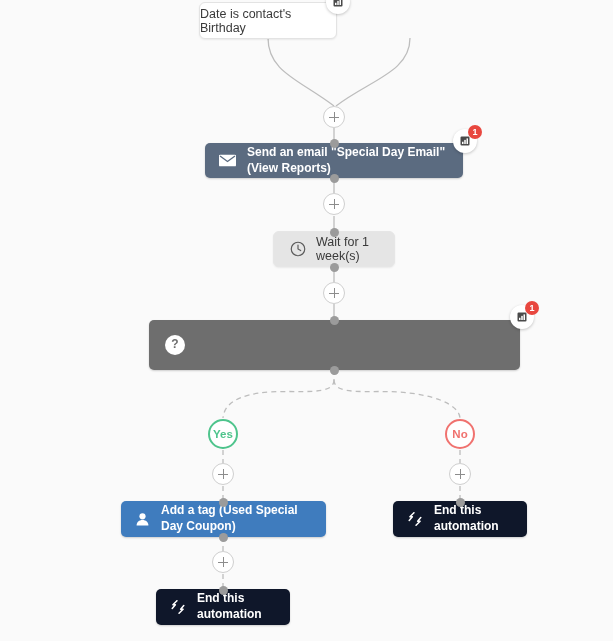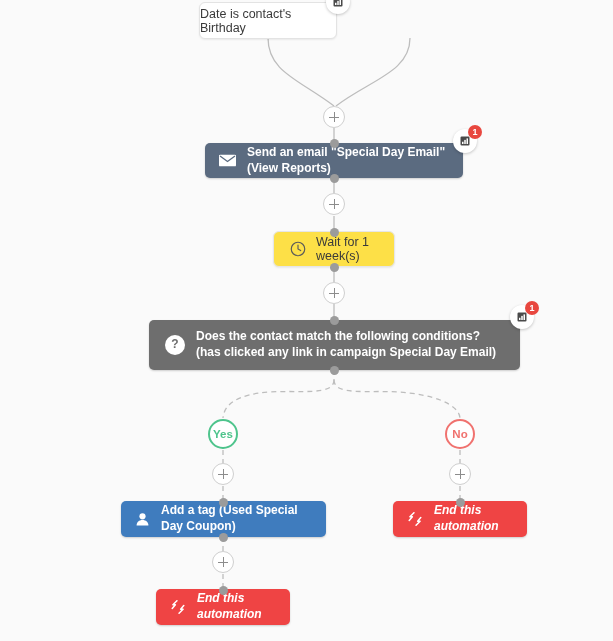--- a/index.html
+++ b/index.html
@@ -73,25 +73,25 @@
     display: inline-flex;
     align-items: center;
     justify-content: center;
     margin-right: 11px;
   }
   .bar .txt { flex: 1 1 auto; }
 
   .bar--email { background: #5b6b80; }
   .bar--cond  { background: #6e6e6e; padding: 0 16px; }
   .bar--tag   { background: #3f7cbe; }
-  .bar--end   { background: #ef4444; font-style: italic; }
+  .bar--end   { background: #0f172a; }
 
   
   .wait {
-    background: #fde047;
+    background: #e5e5e5;
     border: 1px solid #e6e6e6;
     border-radius: 6px;
     padding: 12px 16px;
     font-size: 12.5px;
     color: #3a3a3a;
     box-shadow: 0 1px 2px rgba(0,0,0,.07);
   }
   .wait .ico { margin-right: 10px; display: inline-flex; }
 
   
@@ -271,21 +271,20 @@
   </div>
   <div class="port" style="left:330px; top:263px;"></div>
 
   <div class="plus" style="left:323px; top:282px;"></div>
 
   <div class="port" style="left:330px; top:316px;"></div>
   <div class="node bar bar--cond" style="left:149px; top:320px; width:371px; height:50px;">
     <span class="ico">
       <span class="qmark">?</span>
     </span>
-    <span class="txt">Does the contact match the following conditions? (has clicked any link in campaign Special Day Email)</span>
   </div>
   <div class="port" style="left:330px; top:366px;"></div>
 
   <div class="badge" style="left:510px; top:305px;">
     <svg width="12" height="12" viewBox="0 0 16 16">
       <rect x="2" y="2" width="12" height="12" rx="1.5" fill="#4a4a4a"></rect>
       <rect x="4" y="9" width="2" height="3" fill="#ffffff"></rect>
       <rect x="7" y="6.5" width="2" height="5.5" fill="#ffffff"></rect>
       <rect x="10" y="4.5" width="2" height="7.5" fill="#ffffff"></rect>
     </svg>

